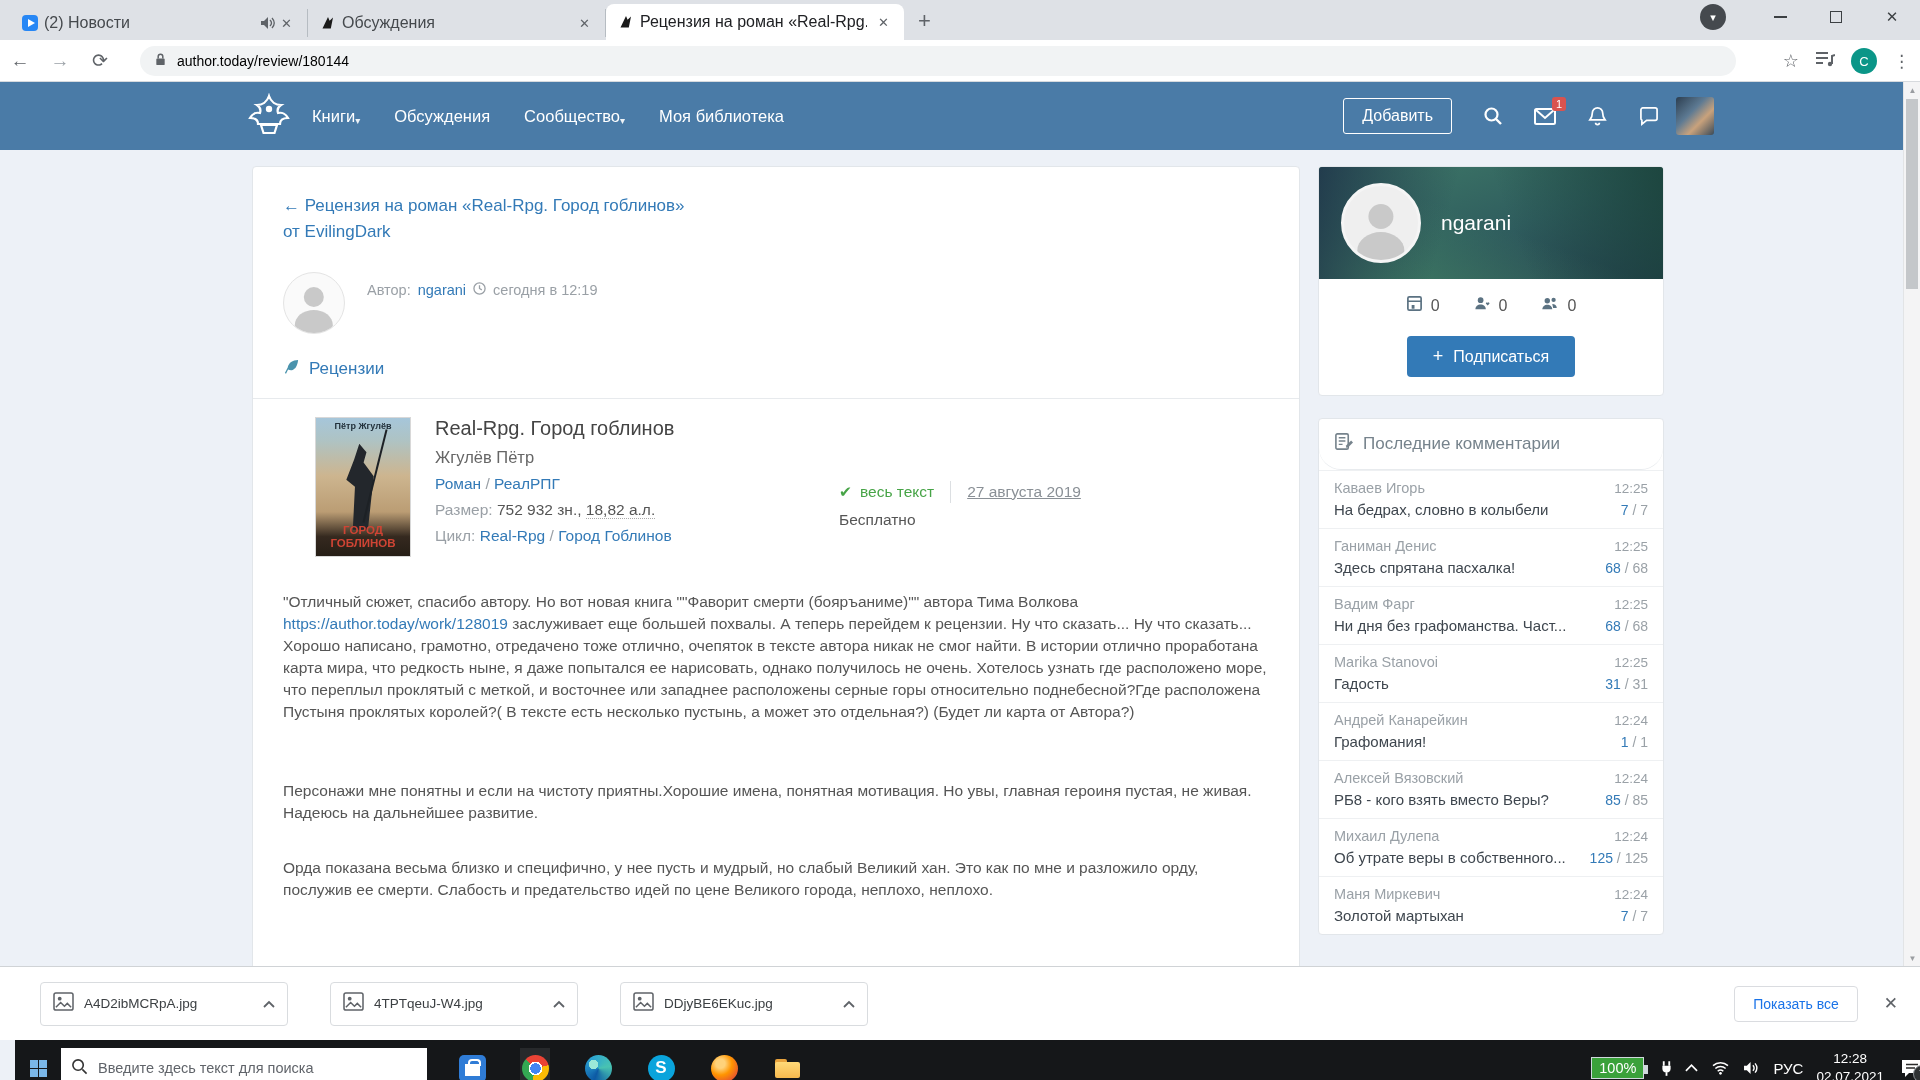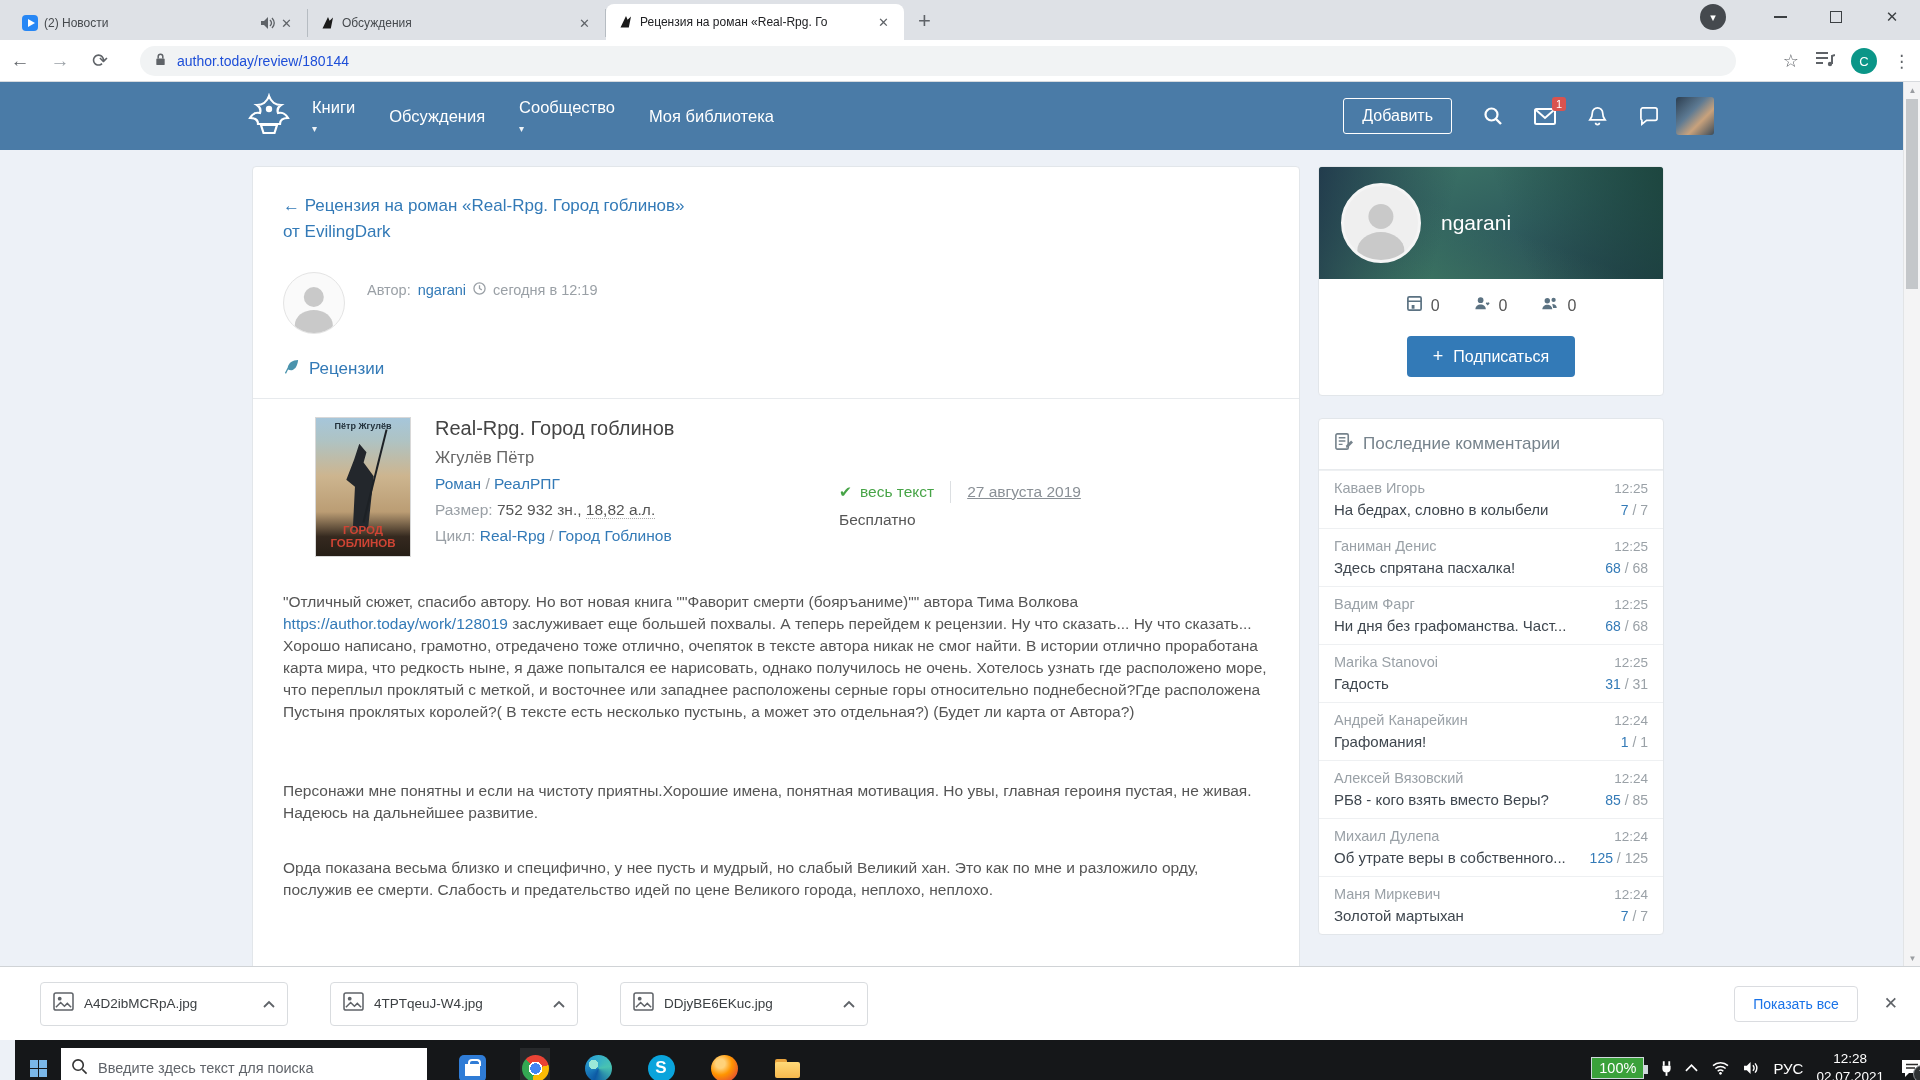--- a/index.html
+++ b/index.html
@@ -6,60 +6,60 @@
   html,body { width:1920px; height:1080px; overflow:hidden; }
   body { font-family:"Liberation Sans","DejaVu Sans",sans-serif; }
   #screen { position:relative; width:1920px; height:1080px; background:#edf1f7; overflow:hidden; }
 
   
   .tabstrip { position:absolute; top:0; left:0; width:100%; height:40px; background:#dee1e6; display:flex; align-items:flex-end; }
   .tabs { display:flex; align-items:flex-end; height:40px; padding-left:10px; }
   .tab { width:298px; height:34px; display:flex; align-items:center; padding:0 10px 0 12px; position:relative; cursor:pointer; }
   .tab.inactive { border-right:1px solid #b6bcc2; margin-bottom:3px; height:28px; }
   .tab.active { background:#fff; border-radius:8px 8px 0 0; height:36px; border-right:none; }
-  .tab .title { flex:1; font-size:12px; color:#45494d; white-space:nowrap; overflow:hidden; margin:0 6px; }
+  .tab .title { flex:1; font-size:16px; color:#45494d; white-space:nowrap; overflow:hidden; margin:0 6px; }
   .tab.active .title { color:#202124; }
   .tab .tclose { font-size:13px; color:#5f6368; padding:2px 5px; border-radius:50%; }
   .favicon { width:16px; height:16px; flex:0 0 16px; }
   .fav-video { background:#2787f5; border-radius:4px; position:relative; }
   .fav-video::after { content:""; position:absolute; left:6px; top:4px; border-left:7px solid #fff; border-top:4px solid transparent; border-bottom:4px solid transparent; }
   .speaker-ic { width:16px; height:14px; }
   .newtab { font-size:22px; color:#5f6368; margin:0 0 8px 14px; line-height:22px; }
   .winctl { position:absolute; right:0; top:0; height:34px; display:flex; align-items:center; }
   .tabsearch { width:26px; height:26px; border-radius:50%; background:#45494e; color:#fff; font-size:11px; display:flex; align-items:center; justify-content:center; margin-right:26px; }
   .wbtn { width:56px; height:34px; display:flex; align-items:center; justify-content:center; color:#3c4043; }
   .ic-min { width:13px; height:0; border-bottom:2px solid #3c4043; }
   .ic-max { width:12px; height:12px; border:1.6px solid #3c4043; }
   .ic-close { font-size:15px; }
 
   
   .toolbar { position:absolute; top:40px; left:0; width:100%; height:42px; background:#fff; border-bottom:1px solid #d7dade; display:flex; align-items:center; }
   .navbtn { font-size:19px; color:#5f6368; width:40px; text-align:center; }
   .navbtn.fwd { color:#9aa0a6; }
   .urlbox { position:absolute; left:140px; top:6px; width:1596px; height:30px; background:#f1f3f4; border-radius:15px; display:flex; align-items:center; padding:0 14px; }
-  .url { font-size:14px; color:#1d4ed8; margin-left:10px; }
+  .url { font-size:14px; color:#000000; margin-left:10px; }
   .tb-right { position:absolute; right:10px; top:0; height:42px; display:flex; align-items:center; gap:16px; }
   .star { font-size:18px; color:#5f6368; }
   .tb-avatar { width:26px; height:26px; border-radius:50%; background:#0b9688; color:#fff; font-size:13px; display:flex; align-items:center; justify-content:center; }
   .dots { font-size:17px; color:#5f6368; letter-spacing:0; }
 
   
   .viewport { position:absolute; top:82px; left:0; width:100%; height:884px; background:#edf1f7; overflow:hidden; }
 
   
   .scrollbar { position:absolute; right:0; top:0; bottom:0; width:17px; background:#f4f4f5; border-left:1px solid #e2e4e6; z-index:60; }
   .sb-arrow { width:17px; height:16px; color:#9a9da1; font-size:8px; display:flex; align-items:center; justify-content:center; }
   .sb-arrow.bottom { position:absolute; bottom:0; }
   .sb-thumb { position:absolute; top:17px; left:2px; width:12px; height:190px; background:#c4c7ca; }
 
   
   .siteheader { position:absolute; top:0; left:0; right:0; height:68px; background:#4a7ba7; display:flex; align-items:center; z-index:5; }
   .logo { margin-left:244px; width:50px; height:46px; }
   .nav { display:flex; align-items:center; margin-left:18px; gap:34px; }
-  .navitem { color:#fff; font-size:16.5px; display:flex; align-items:flex-start; gap:6px; cursor:pointer;flex-direction:column; }
+  .navitem { color:#fff; font-size:16.5px; display:flex; align-items:flex-end; cursor:pointer; }
   .navitem .caret { font-size:10px; opacity:.9; }
   .sh-right { position:absolute; right:260px; display:flex; align-items:center; gap:30px; }
   .addbtn { border:1px solid #fff; border-radius:3px; color:#fff; font-size:16px; padding:8px 18px; background:transparent; }
   .hicon { position:relative; width:22px; height:22px; display:flex; align-items:center; justify-content:center; }
   .badge { position:absolute; top:-8px; right:-10px; background:#d9534f; color:#fff; font-size:11px; border-radius:3px; padding:1px 4px; }
   .sh-avatar { position:absolute; right:206px; width:38px; height:38px; border-radius:3px; background:linear-gradient(135deg,#2c3e50 0%,#5d7a93 40%,#c9a27c 65%,#3a4a58 100%); }
 
   
   .page { position:absolute; top:68px; left:0; right:17px; bottom:0; }
   .maincard { position:absolute; left:252px; top:16px; width:1048px; height:1100px; background:#fff; border:1px solid #e2e6ea; border-radius:4px; padding:26px 30px; }
@@ -115,21 +115,21 @@
       linear-gradient(160deg,#3f7a68 0%,#2f5d5e 55%,#24404f 100%); display:flex; align-items:center; }
   .banner .b-avatar { width:80px; height:80px; border-radius:50%; background:#efefef; border:3px solid #f5f5f5; margin-left:22px; position:relative; overflow:hidden; }
   .banner .uname { color:#fff; font-size:21px; margin-left:20px; }
   .stats { display:flex; align-items:center; justify-content:center; gap:34px; padding:16px 0 12px; }
   .stat { display:flex; align-items:center; gap:8px; color:#555; font-size:16px; }
   .subswrap { display:flex; justify-content:center; padding:8px 0 18px; }
   .subscribe { background:#337ab7; color:#fff; border:none; border-radius:4px; font-size:16px; padding:10px 26px; display:flex; align-items:center; gap:10px; cursor:pointer; }
   .subscribe .plus { font-size:18px; }
 
   .commentscard { margin-top:22px; background:#fff; border:1px solid #e2e6ea; border-radius:4px; overflow:hidden; }
-  .c-head { display:flex; align-items:center; gap:10px; padding:13px 15px; font-size:17px; color:#76838c; border-bottom:1px solid #e8ebee; }
+  .c-head { display:flex; align-items:center; gap:10px; padding:13px 15px; font-size:17px; color:#76838c; border-bottom:1px solid #e8ebee;border-radius:22px; }
   .c-row { padding:9px 15px 10px; border-top:1px solid #eef0f2; cursor:pointer; }
   .c-row:first-of-type { border-top:none; }
   .c-line { display:flex; justify-content:space-between; align-items:baseline; }
   .c-name { color:#9aa1a7; font-size:14.5px; }
   .c-time { color:#9aa1a7; font-size:13.5px; }
   .c-title { color:#3e464e; font-size:15px; margin-top:5px; white-space:nowrap; overflow:hidden; max-width:250px; }
   .c-nums { font-size:14px; color:#9aa1a7; margin-top:5px; white-space:nowrap; }
   .c-new { color:#337ab7; }
 
   

